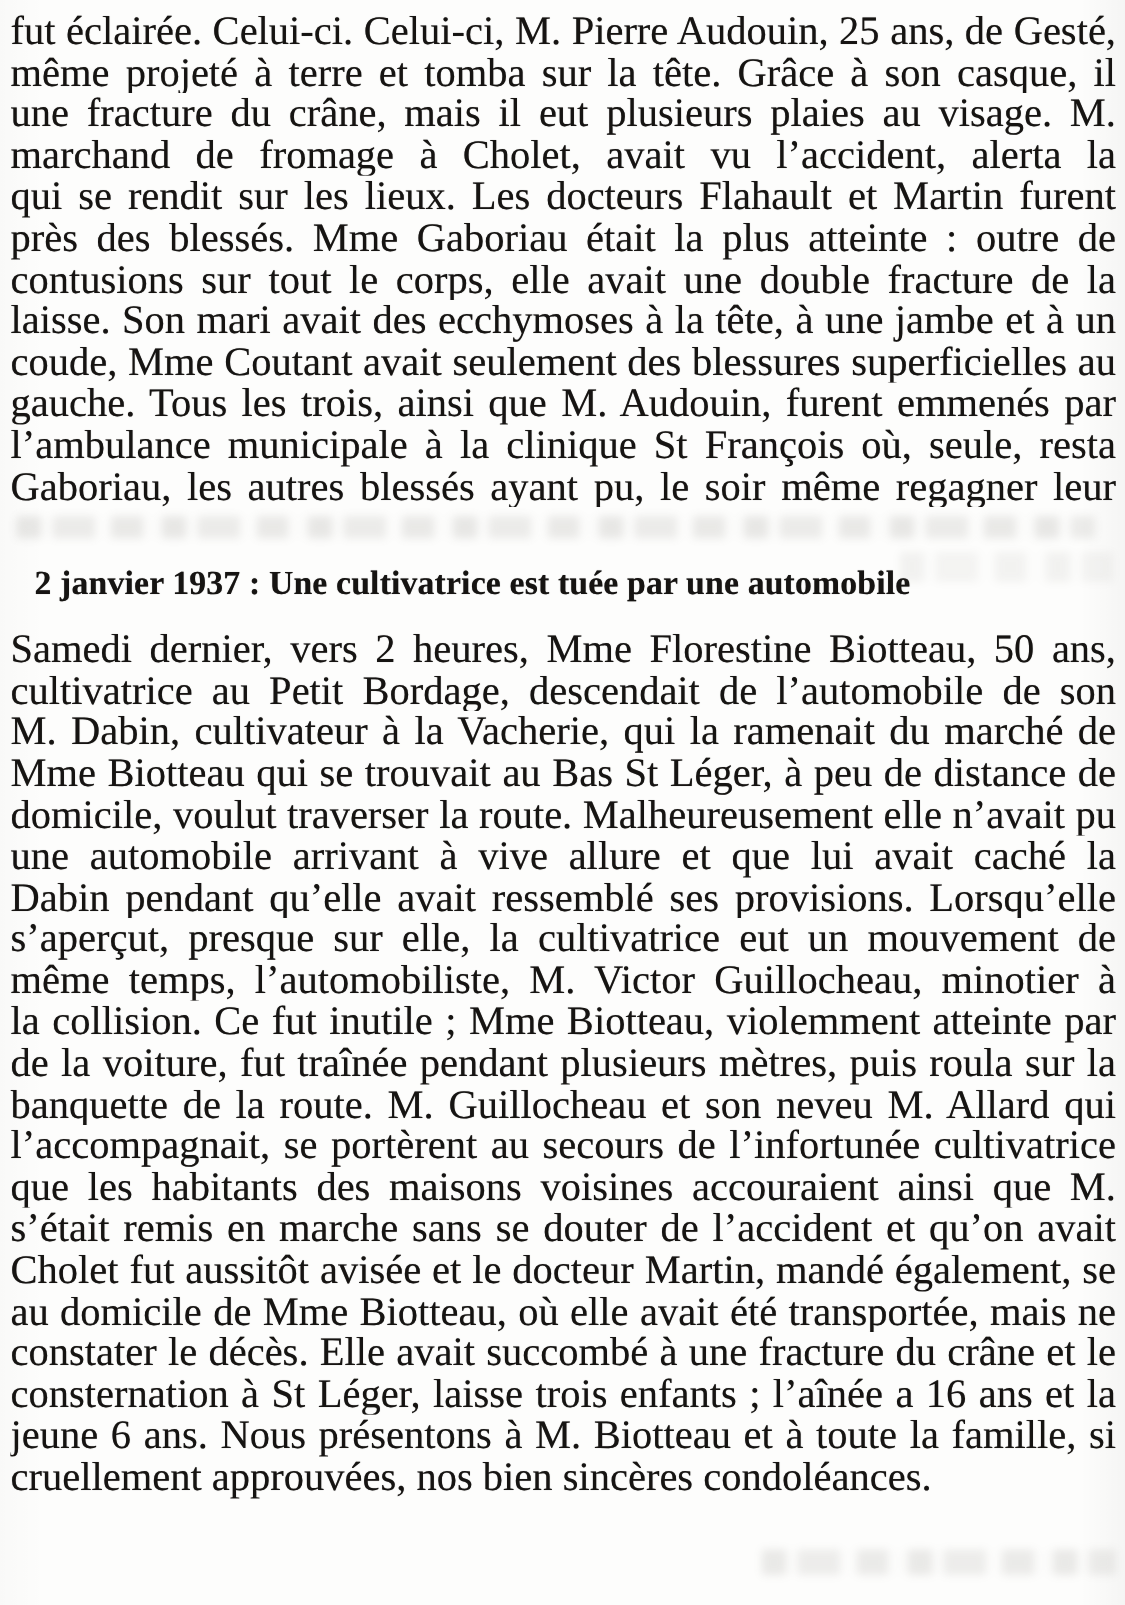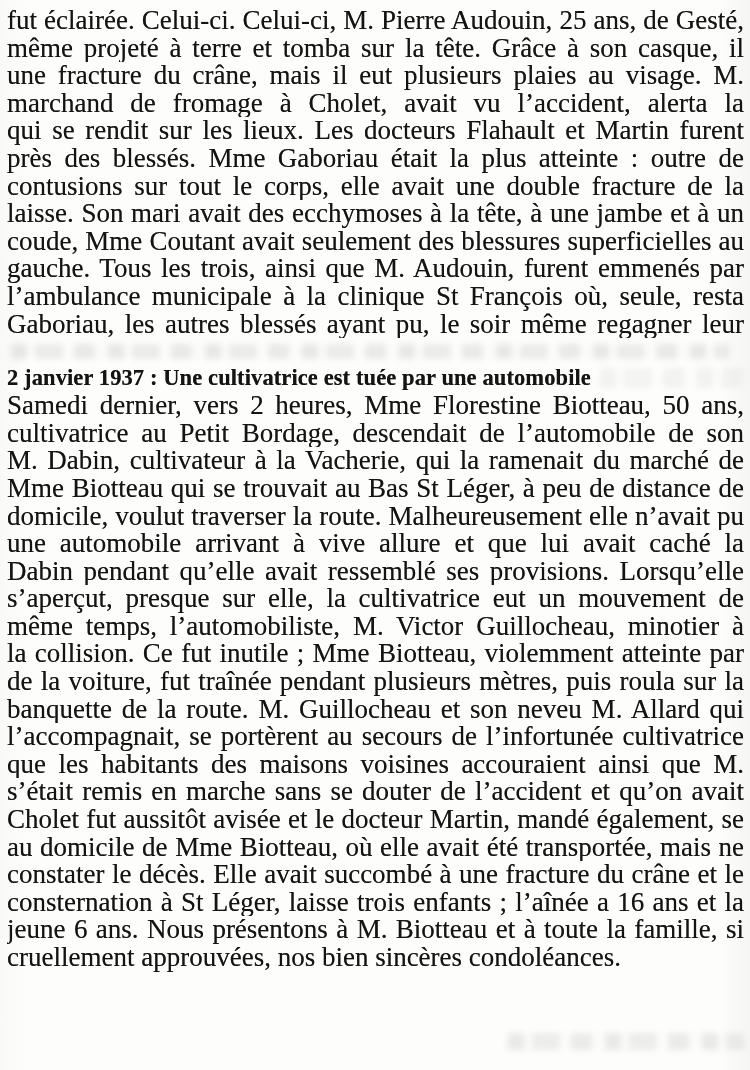--- a/index.html
+++ b/index.html
@@ -29,21 +29,21 @@
     text-align-last: justify;
     overflow: hidden;
     white-space: normal;
     text-shadow: 0 0 0.5px rgba(10,8,6,0.55);
   }
   .line.last-left {
     text-align: center;
     text-align-last: left;
   }
   .heading {
-    margin: 0;
+    margin: 16px;
     height: 28px;
     line-height: 28px;
     font-size: 22.5px;
     font-weight: 700;
     letter-spacing: 0.1px;
     text-shadow: 0 0 0.5px rgba(10,8,6,0.6);
   }
   
   .ghost {
     background: repeating-linear-gradient(90deg,

